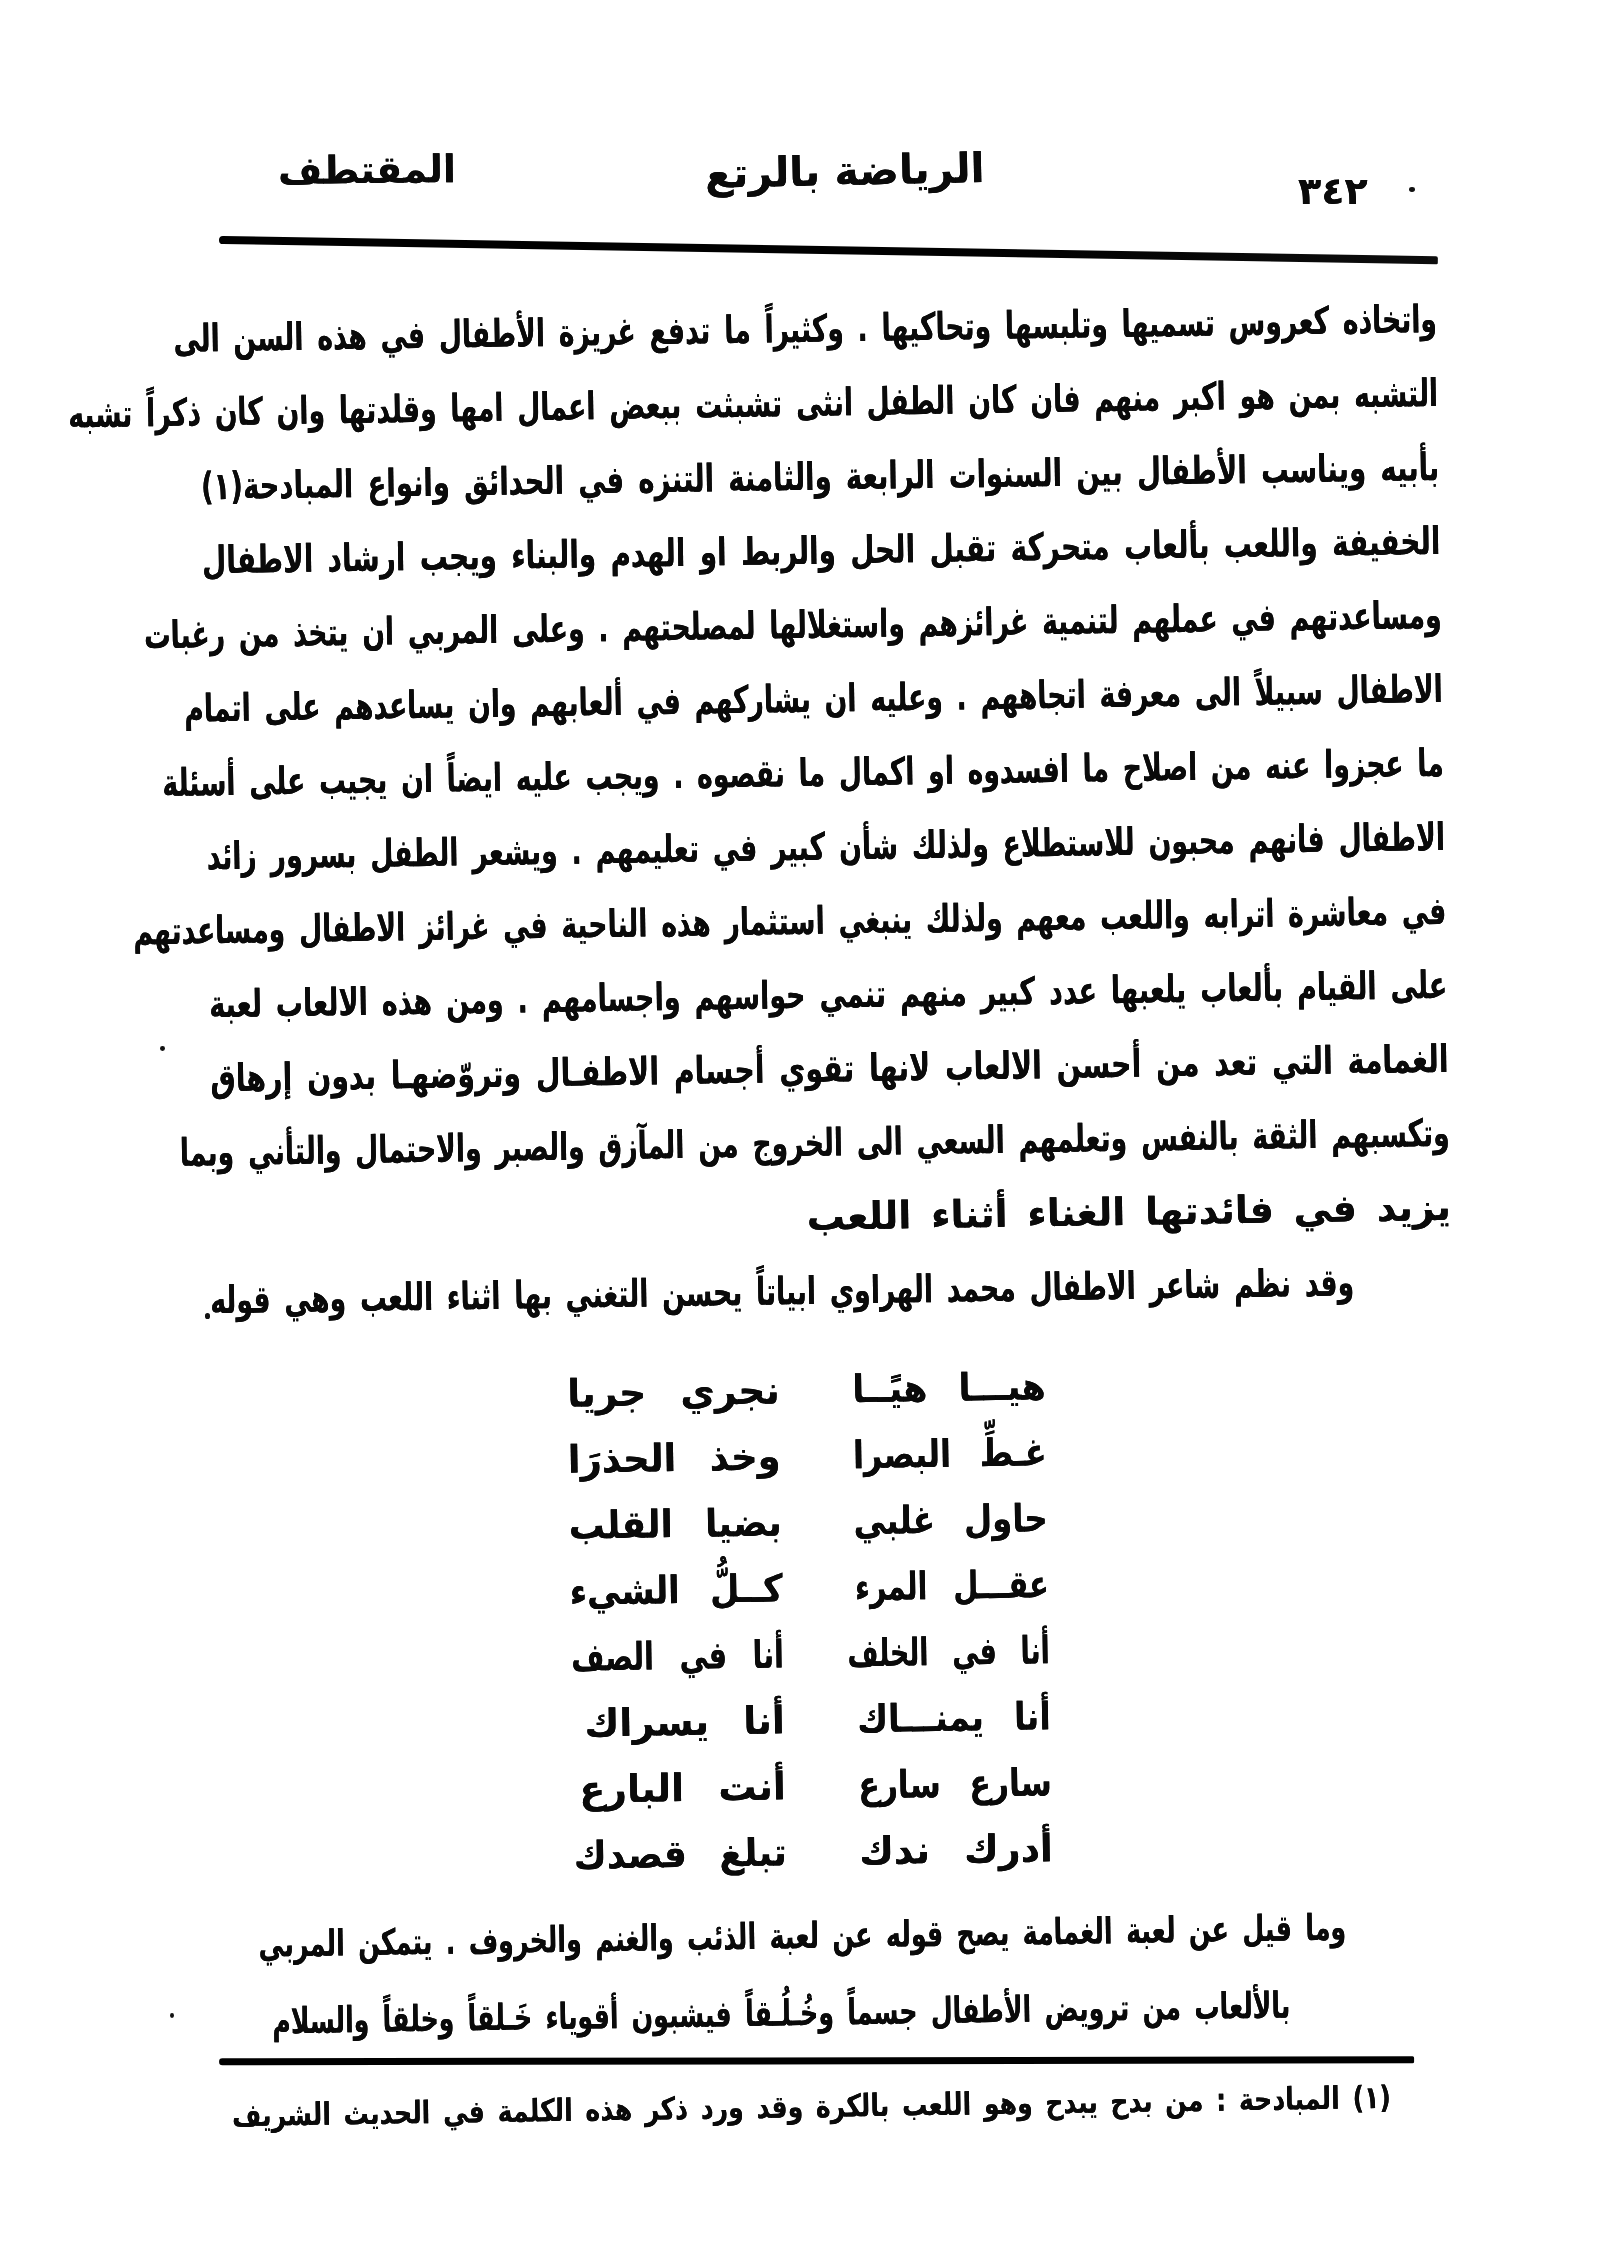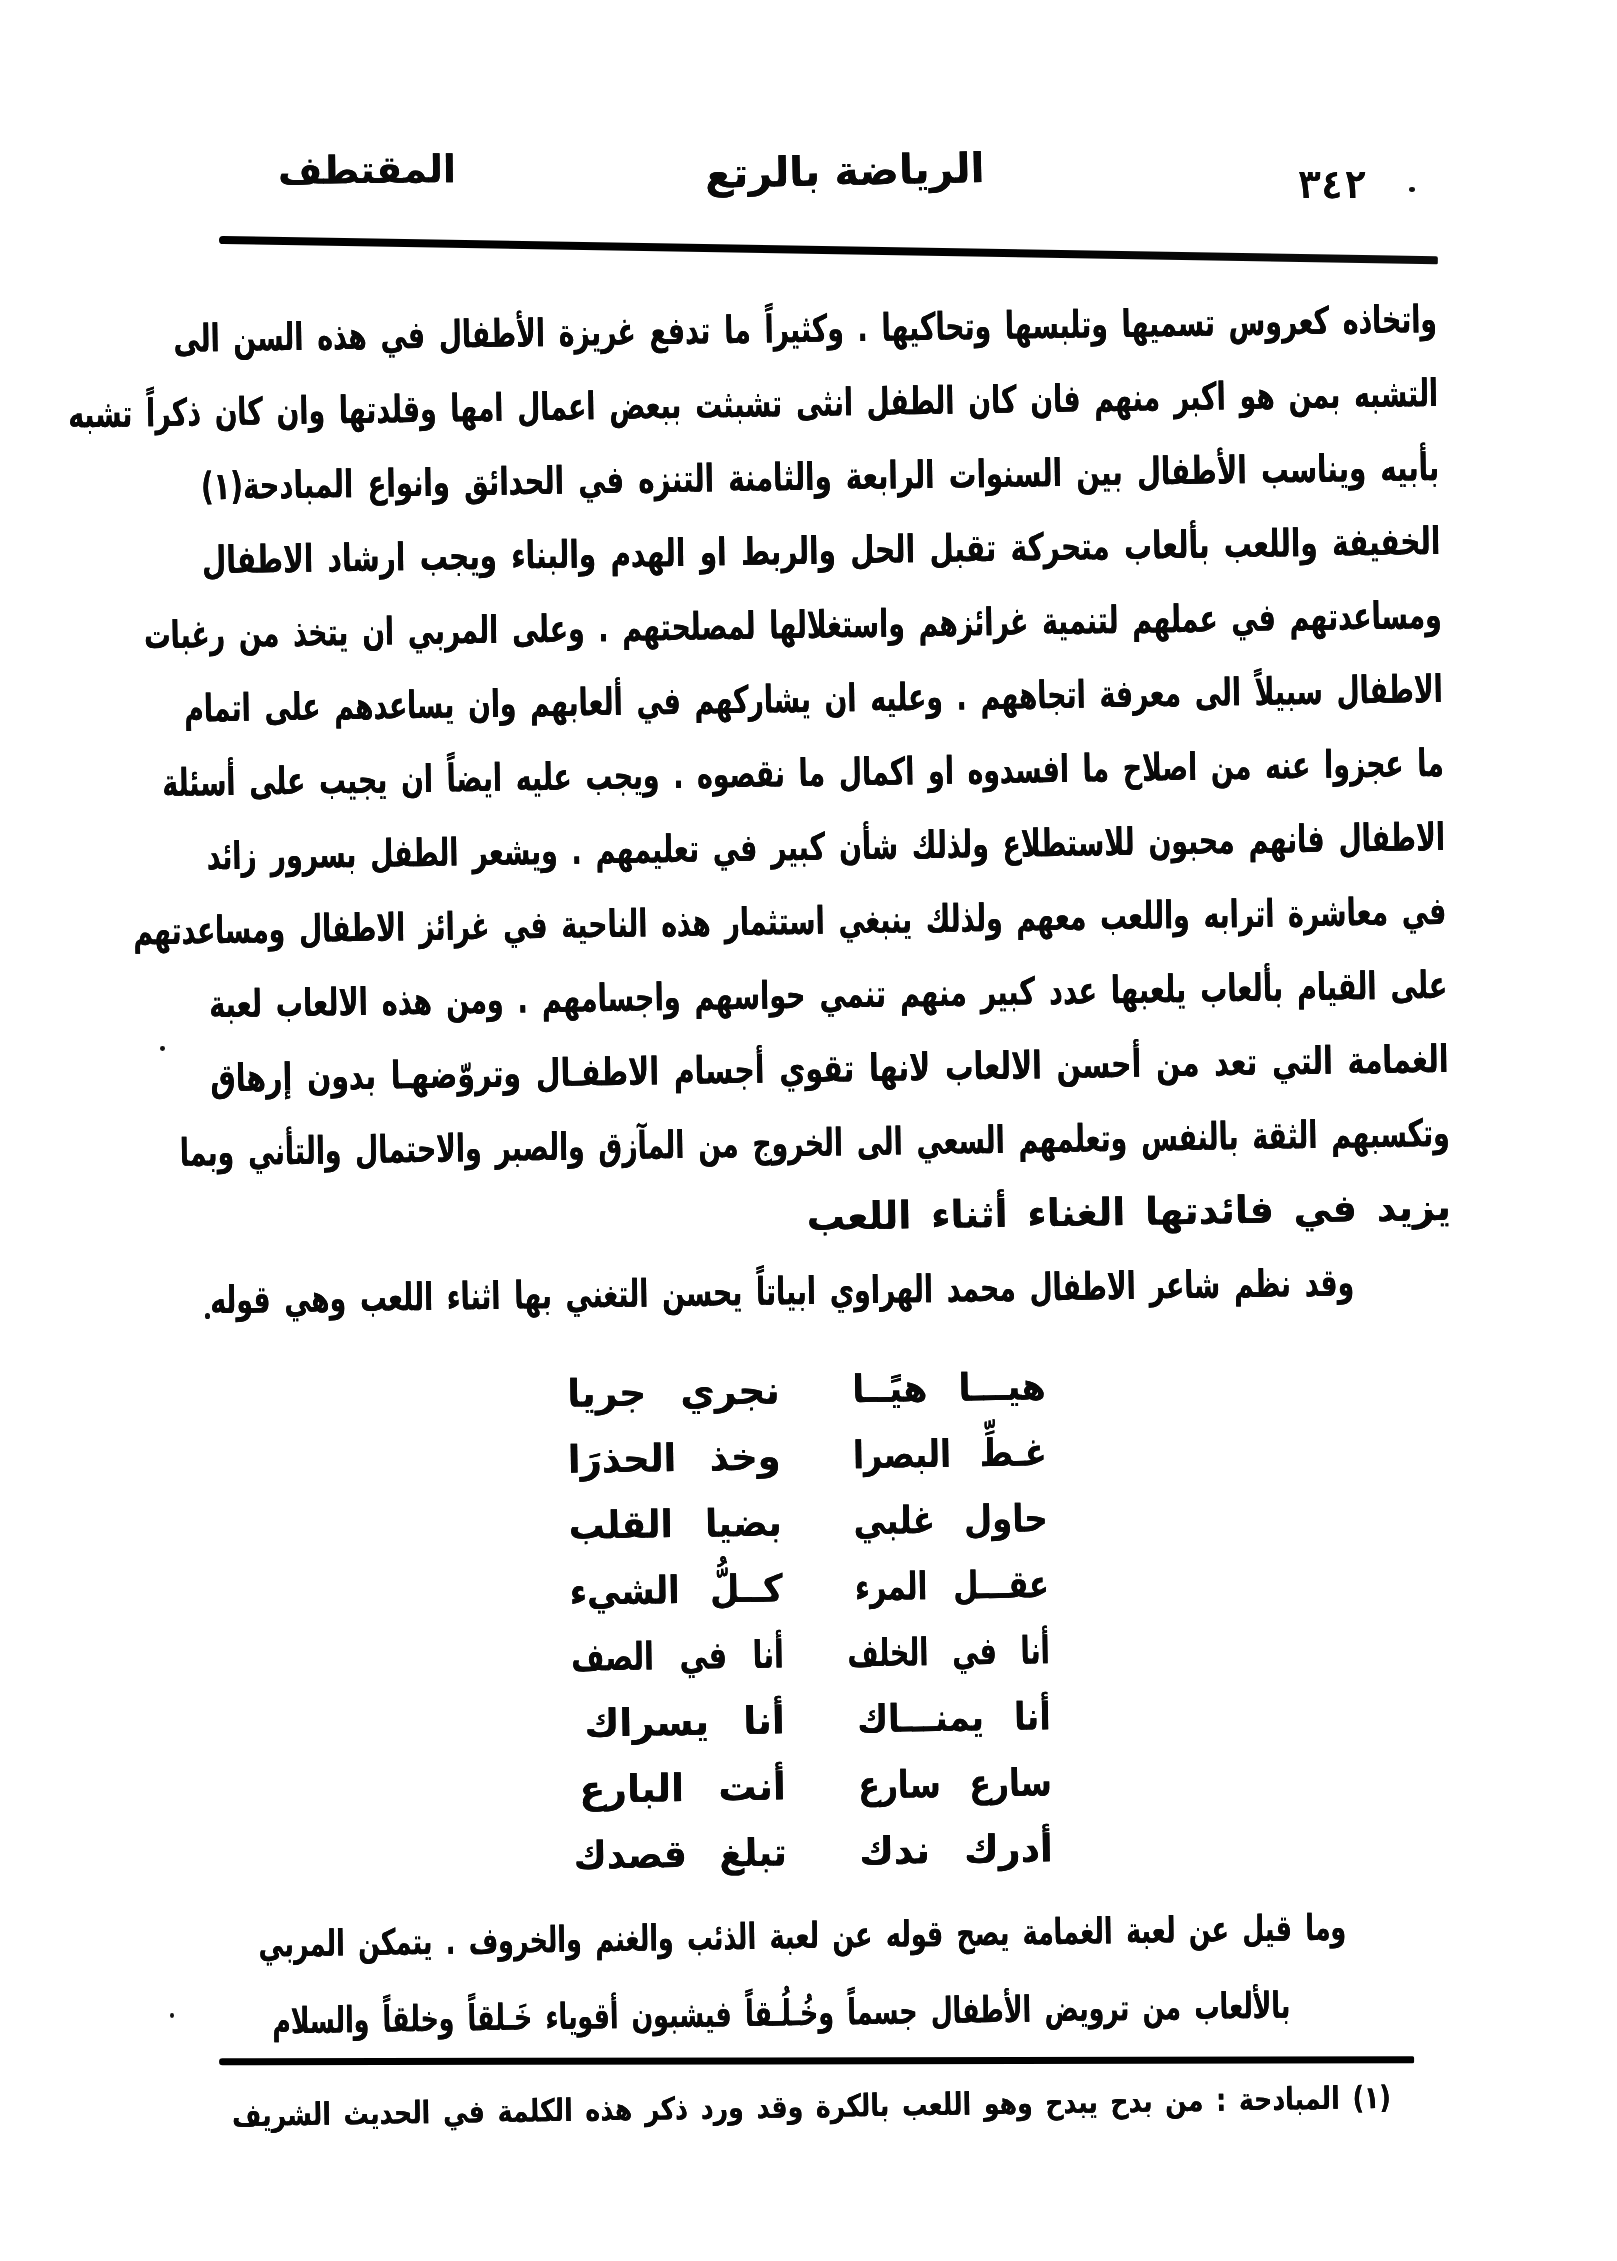--- a/index.html
+++ b/index.html
@@ -9,21 +9,21 @@
     background:#ffffff;
     overflow:hidden;
     font-family:"DejaVu Sans", sans-serif;
     color:#0a0a0a;
     direction:rtl;
   }
   .ink{color:#0a0a0a; text-shadow:0 0 0.5px #000;}
   
   .journal-name{position:absolute;left:278px;top:148px;font-size:38px;font-weight:bold;transform:rotate(-0.6deg);}
   .article-title{position:absolute;left:705px;top:147px;font-size:41px;font-weight:bold;transform:rotate(-1.2deg);}
-  .page-number{position:absolute;left:1298px;top:163px;font-size:38px;font-weight:bold;letter-spacing:4.9px;font-family:Liberation Mono, monospace;}
+  .page-number{position:absolute;left:1298px;top:169px;font-size:38px;font-weight:bold;letter-spacing:4.9px;}
   .header-rule{
     position:absolute;left:219px;top:236px;width:1219px;height:8.2px;
     background:linear-gradient(to right,#000 0 60%,#0d0d0d);
     border-radius:4.9px 2.5px 1.6px 4.9px;
     transform:rotate(0.95deg);transform-origin:left center;
   }
   
   .page-content{
     position:absolute;left:0;top:0;width:1617px;height:2261px;
     transform:rotate(-0.9deg);

